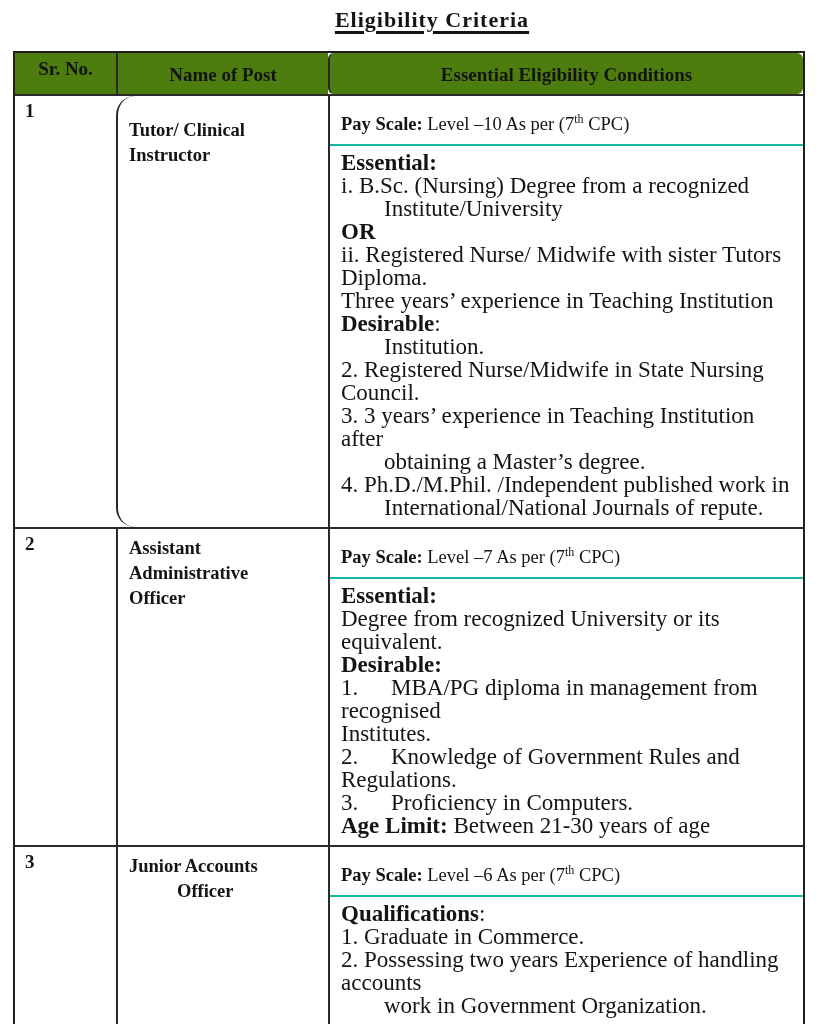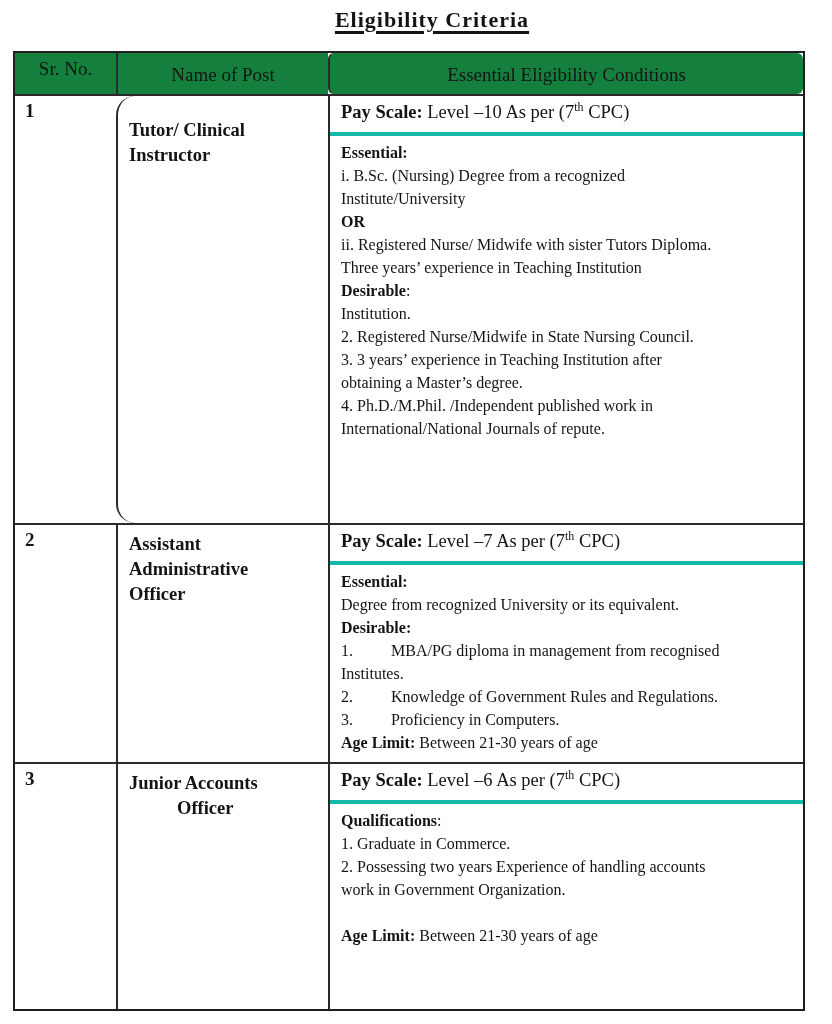--- a/index.html
+++ b/index.html
@@ -31,22 +31,22 @@
   }
   .row{
     display:grid;
     grid-template-columns:101px 212px 1fr;
   }
   .row + .row{ border-top:2px solid #2a2a2a; }
   .cell{ box-sizing:border-box; }
   .cell + .cell{ border-left:2px solid #2a2a2a; }
   
   .hdr .cell{
-    background:#15803d;
-    font-weight:normal;
+    background:#4d7c0f;
+    font-weight:bold;
     font-size:19px;
     text-align:center;
     min-height:41px;
   }
   .hdr .c1{ padding-top:5px; }
   .hdr .c2{ padding-top:11px; }
   .hdr .c3{ padding-top:11px;border-radius:6px; }
   
   .r1{ min-height:427px; }
   .r2{ min-height:236px; }
@@ -60,31 +60,31 @@
     font-weight:bold;
     font-size:18.5px;
     line-height:25px;
     padding:7px 8px 6px 11px;
   }
   .post.pt{ padding-top:22px;border-radius:19px; }
   .post .pline{ display:block; }
   .post .pindent{ margin-left:48px; }
   .cond{ display:flex; flex-direction:column; }
   .pay{
-    border-bottom:4px solid #14b8a6;
-    padding:6px 11px 9px;
+    border-bottom:2px solid #14b8a6;
+    padding:18px 11px 9px;
     font-size:18.5px;
   }
   .cbody{
     padding:5px 11px 8px;
-    font-size:16px;
+    font-size:23px;
     line-height:23px;
   }
   .line{ min-height:23px; }
-  .ind{ }
+  .ind{ margin-left:43px; }
   .num{ display:inline-block; width:50px; }
   .ind2{ }
   .b{ font-weight:bold; }
   sup{ font-size:12px; line-height:0; }
 </style>
 </head>
 <body>
 
 <div class="title-wrap">
   <span>Eligibility Criteria</span>

